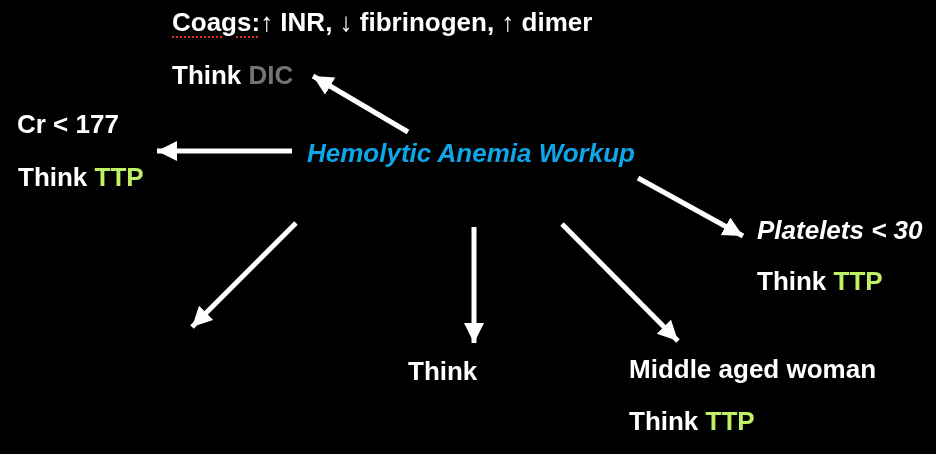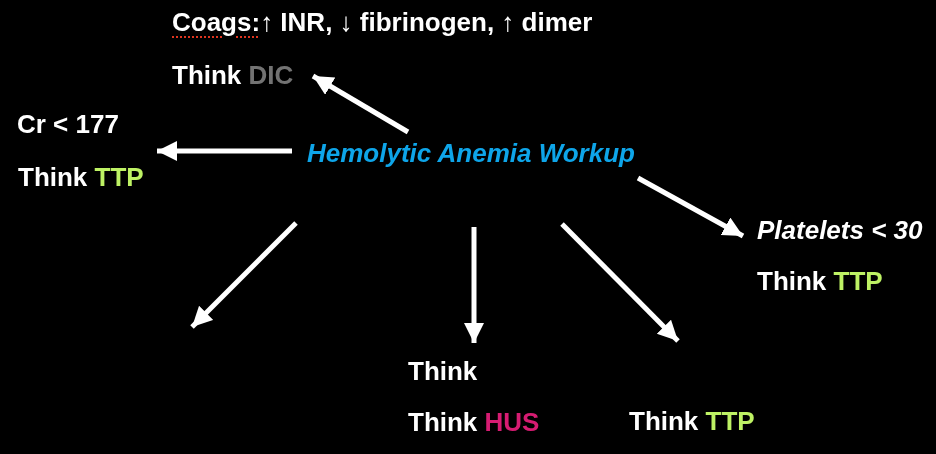--- a/index.html
+++ b/index.html
@@ -84,17 +84,17 @@
   <div class="tline pos-cr-finding">Cr &lt; 177</div>
   <div class="tline pos-cr-think"><span>Think </span><span class="hl-ttp">TTP</span></div>
 
   <div class="tline orange pos-center-1">Hemolytic Anemia Workup</div>
 
   <div class="tline pos-platelets-finding">Platelets &lt; 30</div>
   <div class="tline pos-platelets-think"><span>Think </span><span class="hl-ttp">TTP</span></div>
 
 
   <div class="tline pos-child-finding">Think</div>
-  <div class="tline pos-child-think"><span>Think </span><span class="hl-hus">HUS</span></div>
 
+  <div class="tline pos-maw-finding">Middle aged woman</div>
   <div class="tline pos-maw-think"><span>Think </span><span class="hl-ttp">TTP</span></div>
 
 </div>
 
 </body></html>

